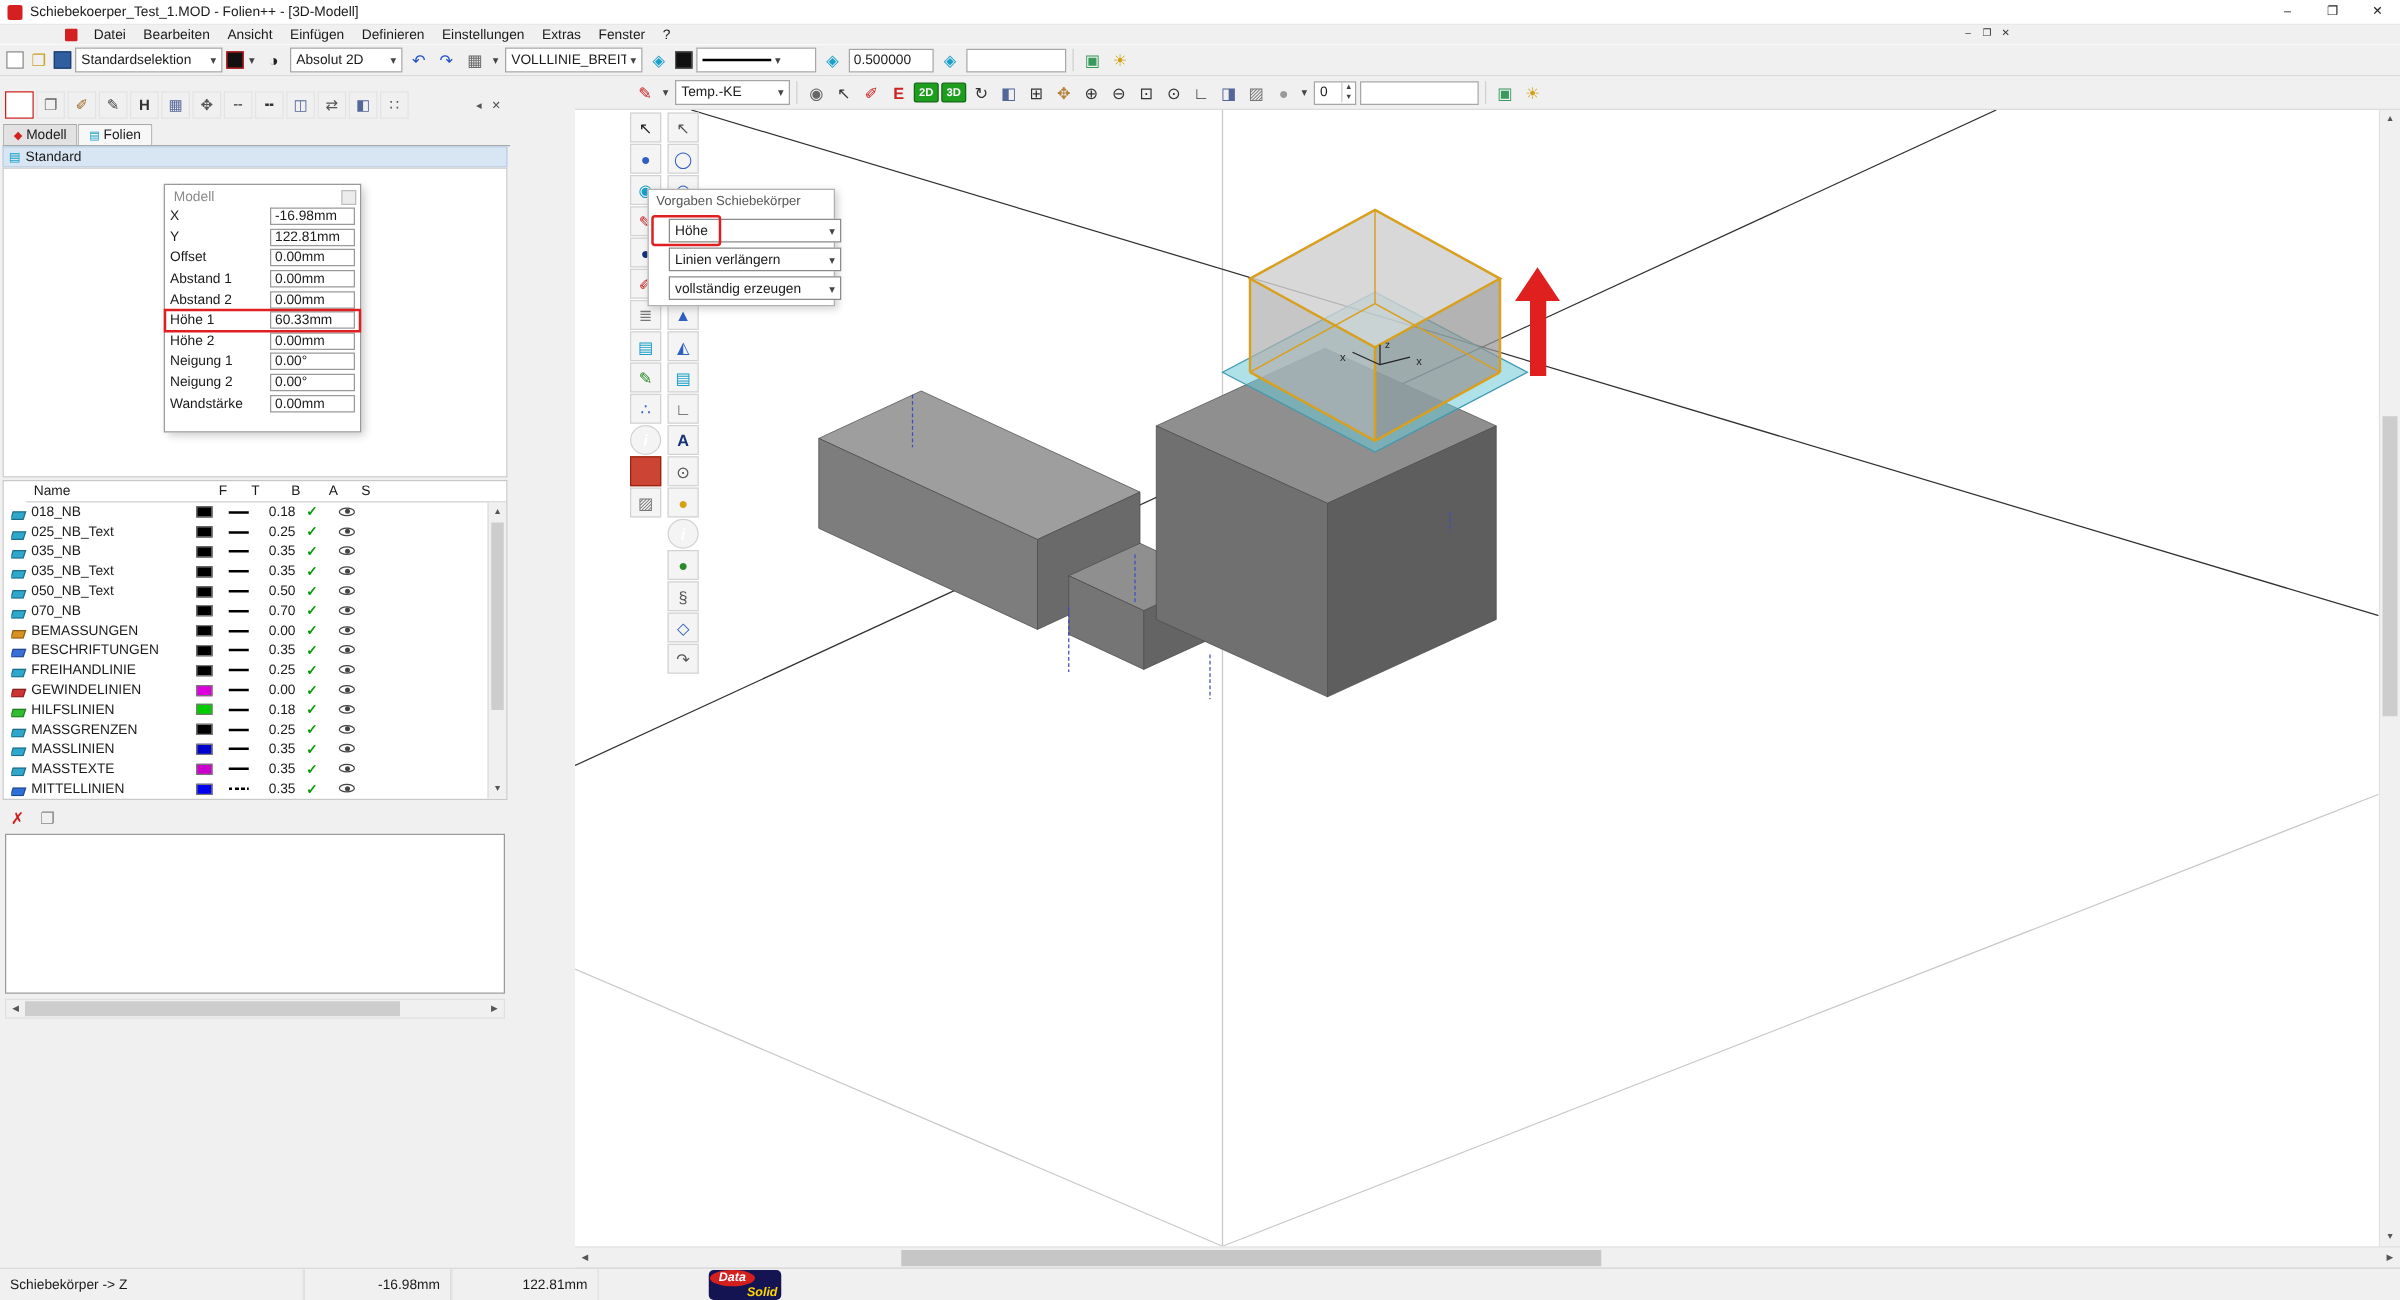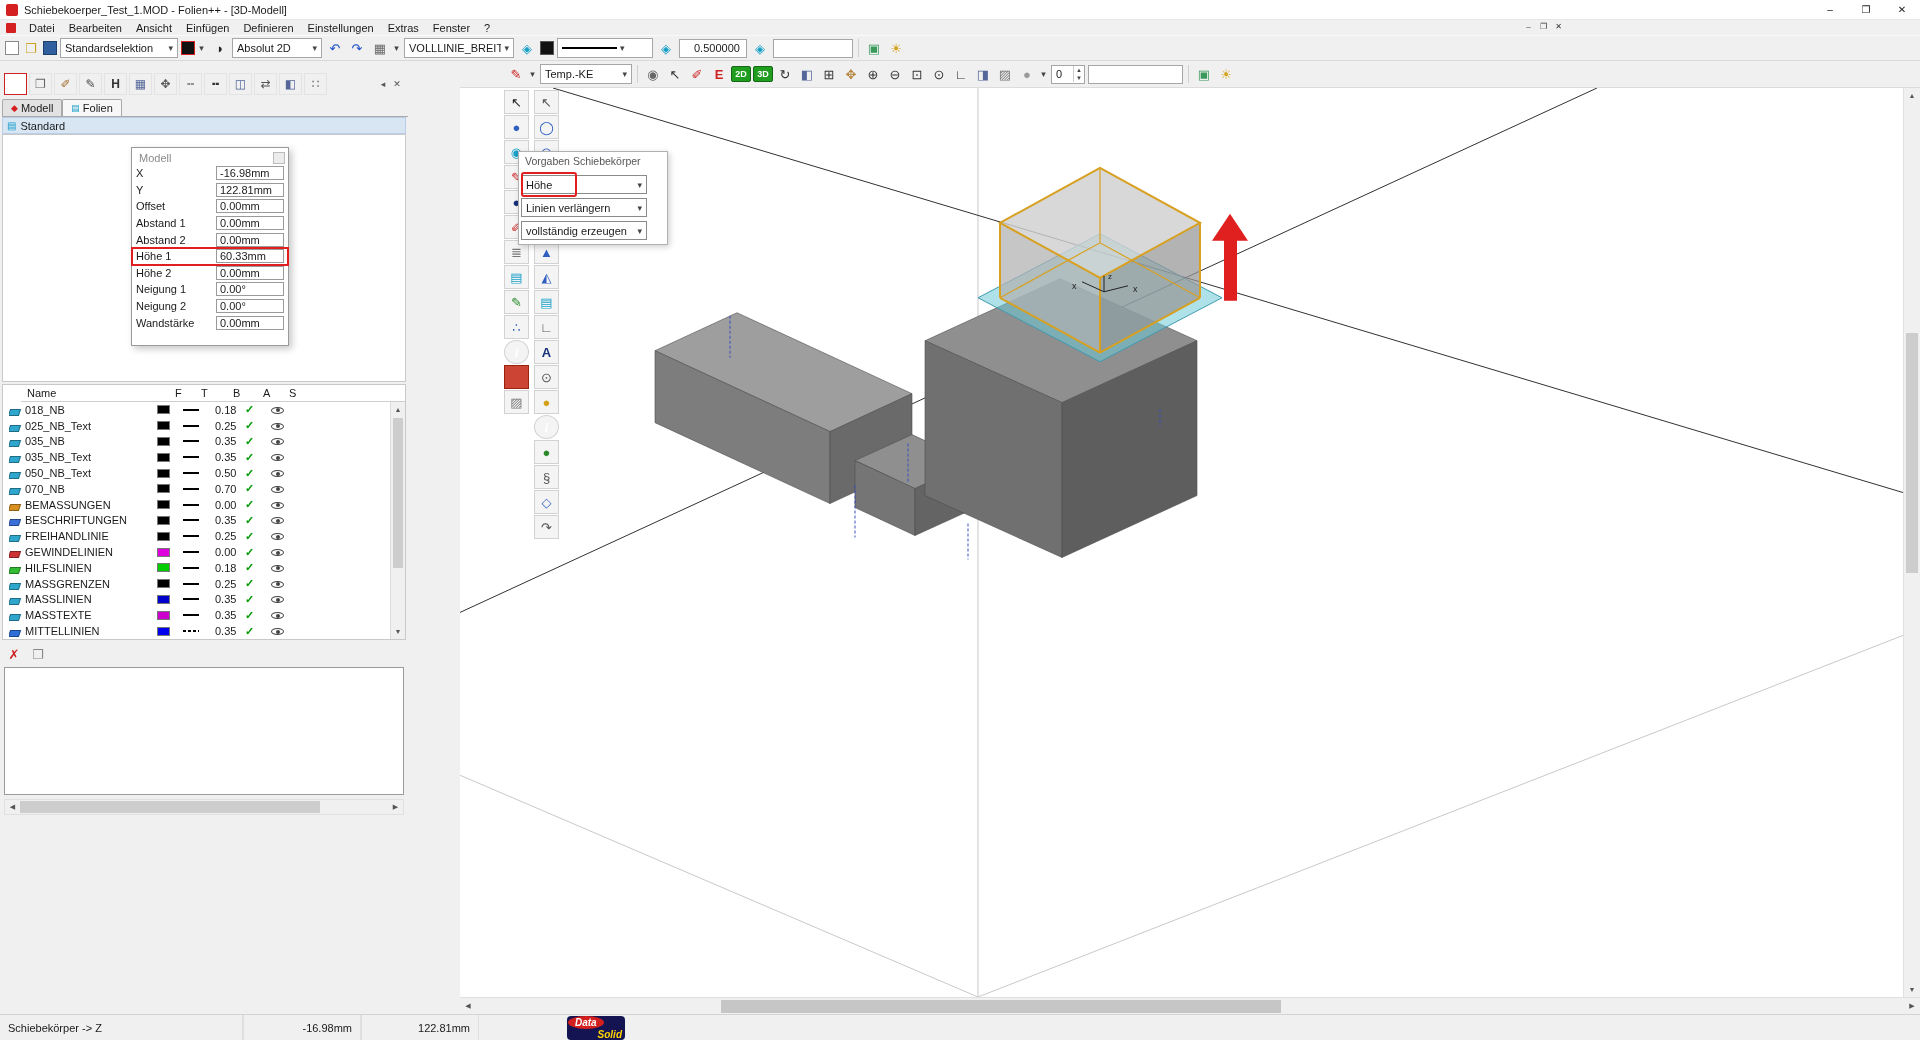--- a/index.html
+++ b/index.html
@@ -8,41 +8,41 @@
   .app { display:flex; flex-direction:column; height:100%; }
 
   
   .titlebar { height:20px; background:#ffffff; display:flex; align-items:center; border-bottom:1px solid #e8e8e8; flex:none; }
   .app-icon { width:12px; height:12px; background:#d42020; border-radius:2px; margin:0 6px 0 6px; }
   .title-text { font-size:11px; }
   .win-controls { margin-left:auto; display:flex; height:100%; }
   .win-controls .icon { width:36px; height:100%; display:flex; align-items:center; justify-content:center; font-size:10px; color:#222; }
 
   
-  .menubar { height:15px; display:flex; align-items:center; position:relative; flex:none; background:#f0f0f0; }
+  .menubar { height:15px; display:flex; align-items:center; position:relative; flex:none; background:#f0f0f0;margin-left:46px; }
   .menu-appicon { width:10px; height:10px; background:#d42020; border-radius:1px; margin:0 6px; }
   .menu-items { display:flex; }
   .menu-item { padding:0 7px; font-size:11px; cursor:default; }
   .mdi-controls { position:absolute; left:1521px; top:0; display:flex; }
   .mdi-controls .icon { width:15px; height:14px; display:flex; align-items:center; justify-content:center; font-size:8px; color:#333; }
 
   
   .main-toolbar { height:26px; display:flex; align-items:center; gap:3px; padding:0 5px; background:#f0f0f0; border-top:1px solid #fafafa; border-bottom:1px solid #d9d9d9; flex:none; }
   .igroup { display:flex; align-items:center; gap:2px; }
   .icon { display:inline-flex; align-items:center; justify-content:center; width:20px; height:20px; font-size:13px; line-height:1; cursor:default; }
   .icon.sw { width:14px; height:14px; border:1px solid #999; }
   .icon.chev { width:9px; font-size:9px; color:#444; }
   .icon.badge { background:#1f9d1f; color:#fff; font-size:9px; font-weight:bold; width:20px; height:16px; border-radius:2px; border:1px solid #156815; }
   .icon.round { background:#1a6fd4; color:#fff; border-radius:50%; width:15px; height:15px; font-size:10px; font-style:italic; font-weight:bold; }
   .icon.bold { font-weight:bold; }
   .sep { width:1px; height:18px; background:#d0d0d0; margin:0 2px; }
   .tb-select { height:20px; border:1px solid #a6a6a6; background:#fff; display:flex; align-items:center; font-size:11px; padding:0 4px; gap:3px; }
   .tb-select .lbl { flex:1; white-space:nowrap; overflow:hidden; }
   .chevb { font-size:9px; color:#444; }
-  .tb-field { height:19px; border:1px solid #a6a6a6; background:#fff; font-size:11px; padding:0 14px; display:flex; align-items:center; }
+  .tb-field { height:19px; border:1px solid #a6a6a6; background:#fff; font-size:11px; padding:0 3px; display:flex; align-items:center; }
   .w68{width:68px}.w80{width:80px}.w90{width:90px}.w92{width:92px}.w95{width:95px}.w96{width:96px}.w110{width:110px}.w118{width:118px}
   .linesample { width:55px; height:2px; background:#000; display:inline-block; }
 
   
   .workspace { flex:1; min-height:0; display:flex; }
 
   
   .left-panel { width:460px; flex:none; background:#f0f0f0; position:relative; }
   .lp-inner { width:408px; }
   .lp-toolbar { margin:10px 4px 2px 4px; height:26px; display:flex; align-items:center; }
@@ -97,21 +97,21 @@
   .spin-val { flex:1; font-size:11px; padding-left:4px; }
   .spin-btns { display:flex; flex-direction:column; width:11px; border-left:1px solid #ccc; }
   .spin-btns span { font-size:6px; height:8px; display:flex; align-items:center; justify-content:center; color:#444; }
   .viewport-row { flex:1; min-height:0; display:flex; }
   .viewport { flex:1; position:relative; background:#ffffff; overflow:hidden; }
   .scene { position:absolute; inset:0; width:100%; height:100%; }
   .tool-col { display:flex; flex-direction:column; gap:1px; position:absolute; top:2px; z-index:2; }
   .tool-col .icon { width:25px; height:24px; background:#f4f4f4; border:1px solid #d2d2d2; font-size:13px; }
   .vorgaben { position:absolute; left:58px; top:63px; width:150px; height:94px; background:#fff; border:1px solid #b0b0b0; box-shadow:2px 2px 6px rgba(0,0,0,.18); z-index:3; }
   .vg-title { font-size:10.5px; color:#555; padding:3px 0 0 6px; white-space:nowrap; }
-  .vg-dd { position:absolute; left:2px; width:126px; height:19px; border:1px solid #8a8a8a; background:#fff; display:flex; align-items:center; font-size:11px; padding:0 4px; }
+  .vg-dd { position:absolute; left:16px; width:138px; height:19px; border:1px solid #8a8a8a; background:#fff; display:flex; align-items:center; font-size:11px; padding:0 4px; }
   .vg-dd .lbl { flex:1; }
   .vg-highlight { position:absolute; left:2px; top:20px; width:56px; height:25px; border:2px solid #e02020; border-radius:3px; pointer-events:none; z-index:4; }
 
   .vscroll { width:17px; flex:none; background:#f0f0f0; border-left:1px solid #e0e0e0; display:flex; flex-direction:column; align-items:stretch; }
   .vthumb { margin:230px 2px 0 2px; height:240px; background:#cdcdcd; }
   .vscroll .sarr:last-child { margin-top:auto; }
   .hscroll { height:17px; flex:none; background:#f0f0f0; border-top:1px solid #e0e0e0; display:flex; align-items:center; }
   .hscroll .sarr { width:16px; }
   .hthumb2 { margin-left:245px; width:560px; height:13px; background:#c6c6c6; }
   .hscroll .sarr.right { margin-left:auto; }

